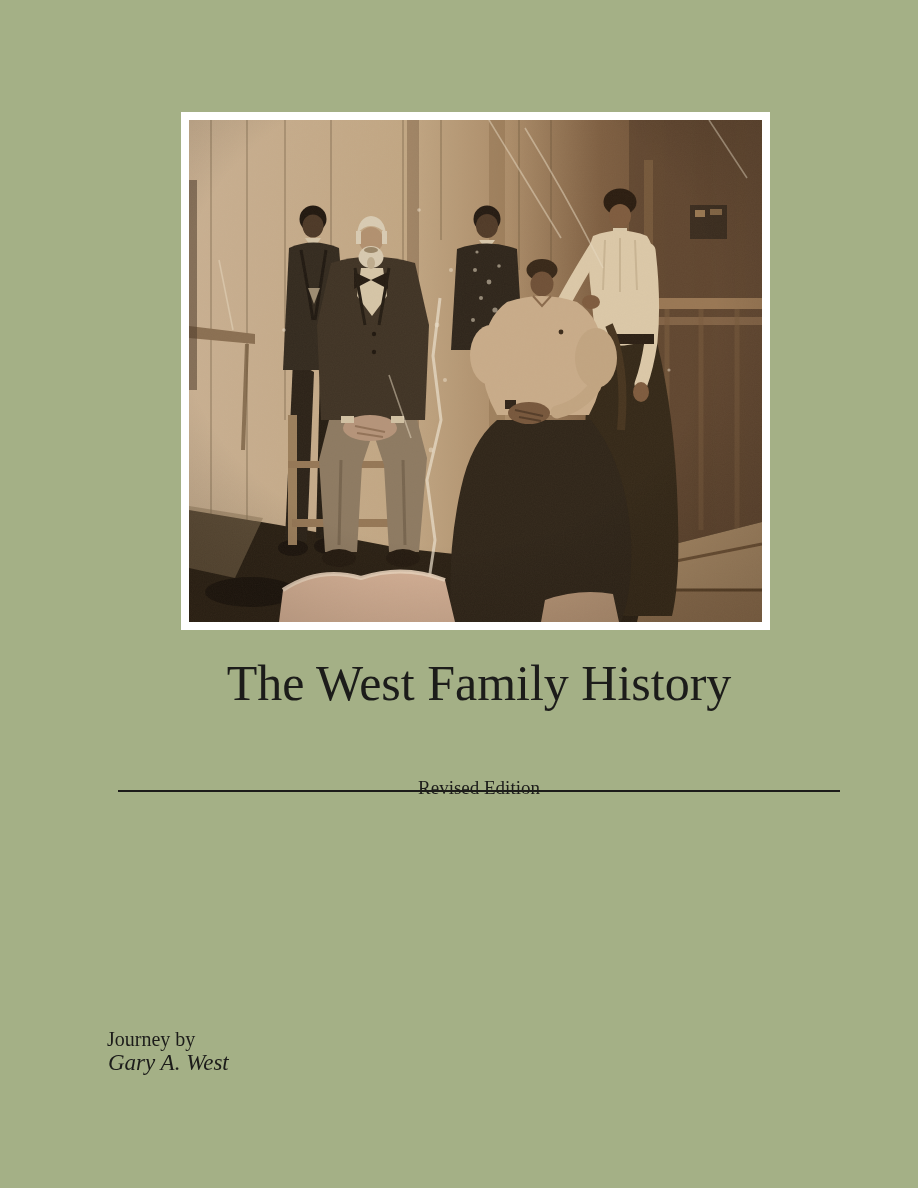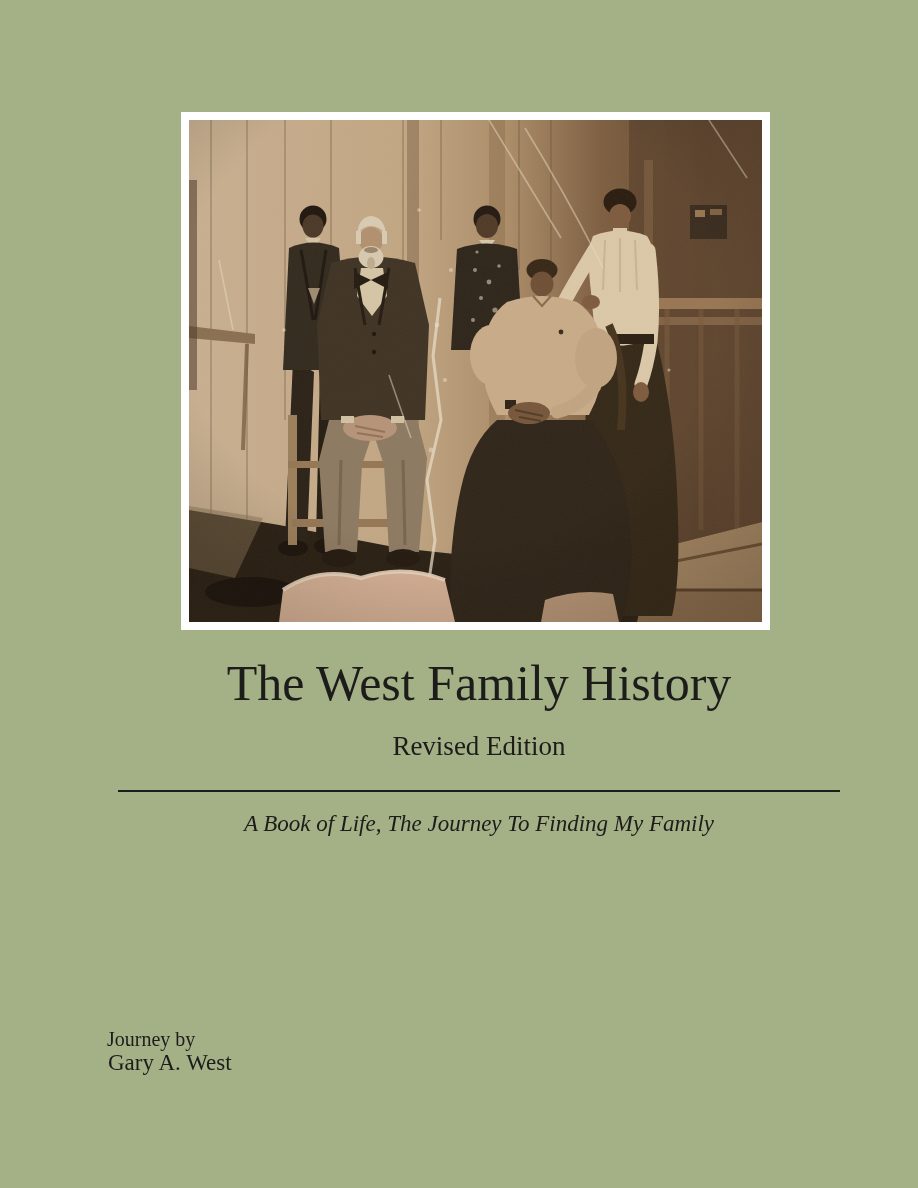--- a/index.html
+++ b/index.html
@@ -27,28 +27,28 @@
     box-sizing:content-box;
     line-height:0;
   }
   .photo-frame svg{display:block;width:573px;height:502px;}
   .centered-text{
     position:absolute;left:40px;width:878px;
     text-align:center;white-space:nowrap;
   }
   .title{top:657px;font-size:50px;line-height:1.05;}
   .years{top:714px;font-size:25px;}
-  .edition{top:731px;font-size:27px;}
+  .edition{top:777px;font-size:19px;}
   .rule{
     position:absolute;left:118px;top:790px;
     width:722px;height:2px;background:var(--ink,#1c1c1a);
   }
   .tagline{top:811px;font-size:23px;font-style:italic;}
   .byline{position:absolute;left:107px;top:1028px;font-size:20px;}
-  .author{position:absolute;left:108px;top:1050px;font-size:23px;}
+  .author{position:absolute;left:108px;top:1050px;font-size:23px;font-style:italic;}
 </style>
 </head>
 <body>
 
 <div class="cover">
 
   <figure class="photo-frame" role="img" aria-label="Antique sepia photograph of five family members - two seated, three standing - posed in front of a wooden porch">
     <svg viewBox="0 0 573 502" xmlns="http://www.w3.org/2000/svg">
       <defs>
         <linearGradient id="wall" x1="0" y1="0" x2="1" y2="0">
@@ -237,17 +237,16 @@
       </g>
 
       <rect x="0" y="0" width="573" height="502" fill="url(#vign)"></rect>
       <rect x="0" y="0" width="573" height="502" filter="url(#grain)" opacity="0.5"></rect>
     </svg>
   </figure>
 
   <h1 class="centered-text title" style="margin:0;font-weight:normal;">The West Family History</h1>
   <div class="centered-text edition">Revised Edition</div>
   <div class="rule"></div>
-  <div class="centered-text tagline">A Book of Life, The Journey To Finding My Family</div>
   <div class="byline">Journey by</div>
   <div class="author">Gary A. West</div>
 
 </div>
 
 </body></html>

